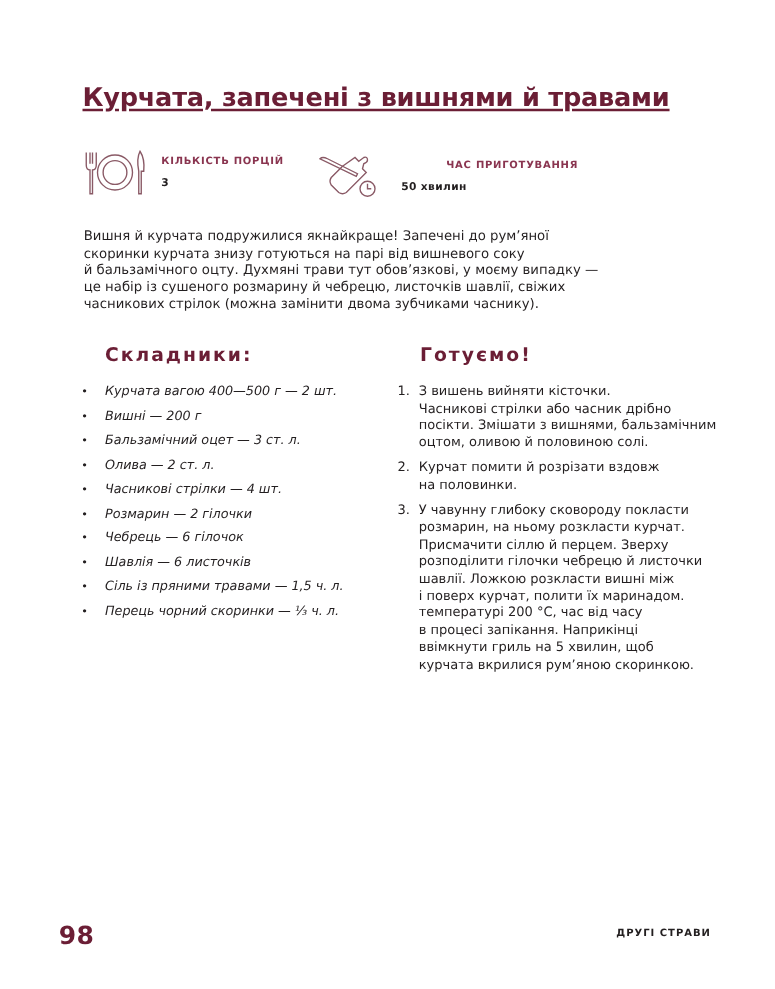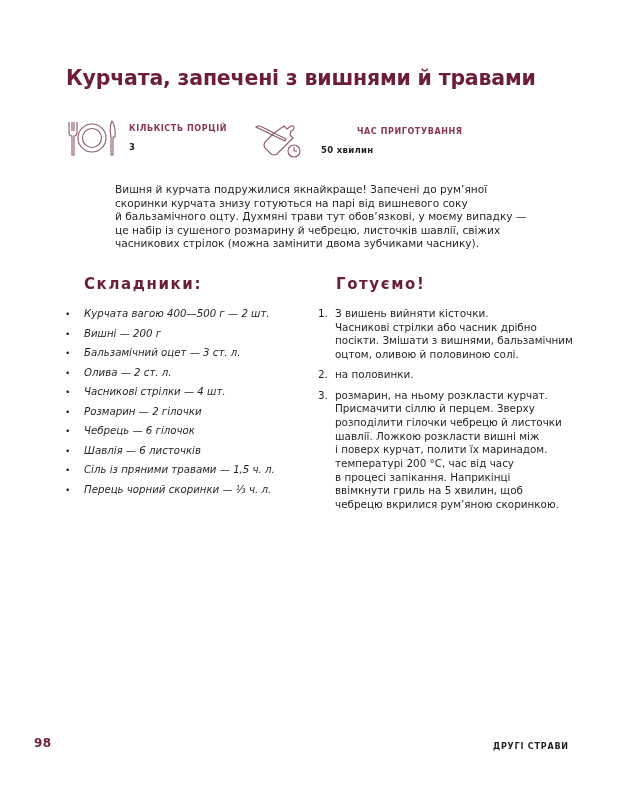--- a/index.html
+++ b/index.html
@@ -3,49 +3,49 @@
   <meta charset="utf-8">
   <style>
     html, body { margin: 0; padding: 0; background: #ffffff; }
     body {
       width: 620px; height: 791px; position: relative; overflow: hidden;
       font-family: "DejaVu Sans", "Liberation Sans", sans-serif; color: #231f20;
     }
     .title {
       position: absolute; left: 66px; top: 66px; margin: 0;
       font-family: "DejaVu Sans", sans-serif; font-weight: bold;
-      font-size: 20.5px; letter-spacing: -0.2px; color: #6b1e35; white-space: nowrap;
+      font-size: 20.5px; letter-spacing: -0.2px; color: #6b1e35; white-space: nowrap; text-decoration: underline;
     }
     .meta-icon { position: absolute; }
     .meta-label {
       position: absolute; font-size: 8px; font-weight: bold; letter-spacing: 0.6px;
       color: #8a3550; white-space: nowrap; text-transform: uppercase;
     }
     .meta-value { position: absolute; font-size: 8.5px; font-weight: bold; color: #231f20; white-space: nowrap; letter-spacing: 0.3px;}
     .intro {
       position: absolute; left: 67px; top: 183px; width: 420px; margin: 0;
       font-size: 10.6px; line-height: 13.6px; color: #231f20;
     }
-    .intro span { display: block; white-space: nowrap; margin-left: 48px; }
+    .intro span { display: block; white-space: nowrap; }
     .section-title {
       position: absolute; margin: 0; font-size: 15px; font-weight: bold;
       letter-spacing: 1.6px; color: #6b1e35; white-space: nowrap;
     }
     .ing-list { position: absolute; left: 64px; top: 307px; margin: 0; padding: 0; list-style: none; }
     .ing-list li {
       position: relative; height: 19.5px; padding-left: 20px;
       font-style: italic; font-size: 10.2px; line-height: 14px; white-space: nowrap;
     }
     .ing-list li .bullet { position: absolute; left: 1px; top: 0; font-style: normal; font-size: 9px; }
     .steps { position: absolute; left: 318px; top: 307px; margin: 0; padding: 0; list-style: none; width: 260px; }
     .steps li { position: relative; padding-left: 17px; font-size: 10.4px; line-height: 13.7px; margin-bottom: 6.5px; }
     .steps li .num { position: absolute; left: 0; top: 0; }
     .steps li .line { display: block; white-space: nowrap; }
     .page-num {
-      position: absolute; left: 34px; top: 736px; font-size: 12px; font-weight: bold; color: #6b1e35; letter-spacing: 0.3px;
+      position: absolute; left: 47px; top: 736px; font-size: 20px; font-weight: bold; color: #6b1e35; letter-spacing: 0.3px;
     }
     .section-footer {
       position: absolute; left: 493px; top: 742px; font-size: 8px; font-weight: bold; letter-spacing: 0.8px; color: #231f20; white-space: nowrap;
     }
   </style>
 </head>
 <body>
 
 <h1 class="title">Курчата, запечені з вишнями й травами</h1>
 
@@ -94,30 +94,32 @@
 <ol class="steps">
   <li>
     <span class="num">1.</span>
     <span class="line">З вишень вийняти кісточки.</span>
     <span class="line">Часникові стрілки або часник дрібно</span>
     <span class="line">посікти. Змішати з вишнями, бальзамічним</span>
     <span class="line">оцтом, оливою й половиною солі.</span>
   </li>
   <li>
     <span class="num">2.</span>
+    <span class="line">Курчат помити й розрізати вздовж</span>
     <span class="line">на половинки.</span>
   </li>
   <li>
     <span class="num">3.</span>
+    <span class="line">У чавунну глибоку сковороду покласти</span>
     <span class="line">розмарин, на ньому розкласти курчат.</span>
     <span class="line">Присмачити сіллю й перцем. Зверху</span>
     <span class="line">розподілити гілочки чебрецю й листочки</span>
     <span class="line">шавлії. Ложкою розкласти вишні між</span>
     <span class="line">і поверх курчат, полити їх маринадом.</span>
     <span class="line">температурі 200 °С, час від часу</span>
     <span class="line">в процесі запікання. Наприкінці</span>
     <span class="line">ввімкнути гриль на 5 хвилин, щоб</span>
-    <span class="line">чебрецю вкрилися рум’яною скоринкою.</span>
+    <span class="line">курчата вкрилися рум’яною скоринкою.</span>
   </li>
 </ol>
 
 <div class="page-num">98</div>
 <div class="section-footer">ДРУГІ СТРАВИ</div>
 
 </body></html>

